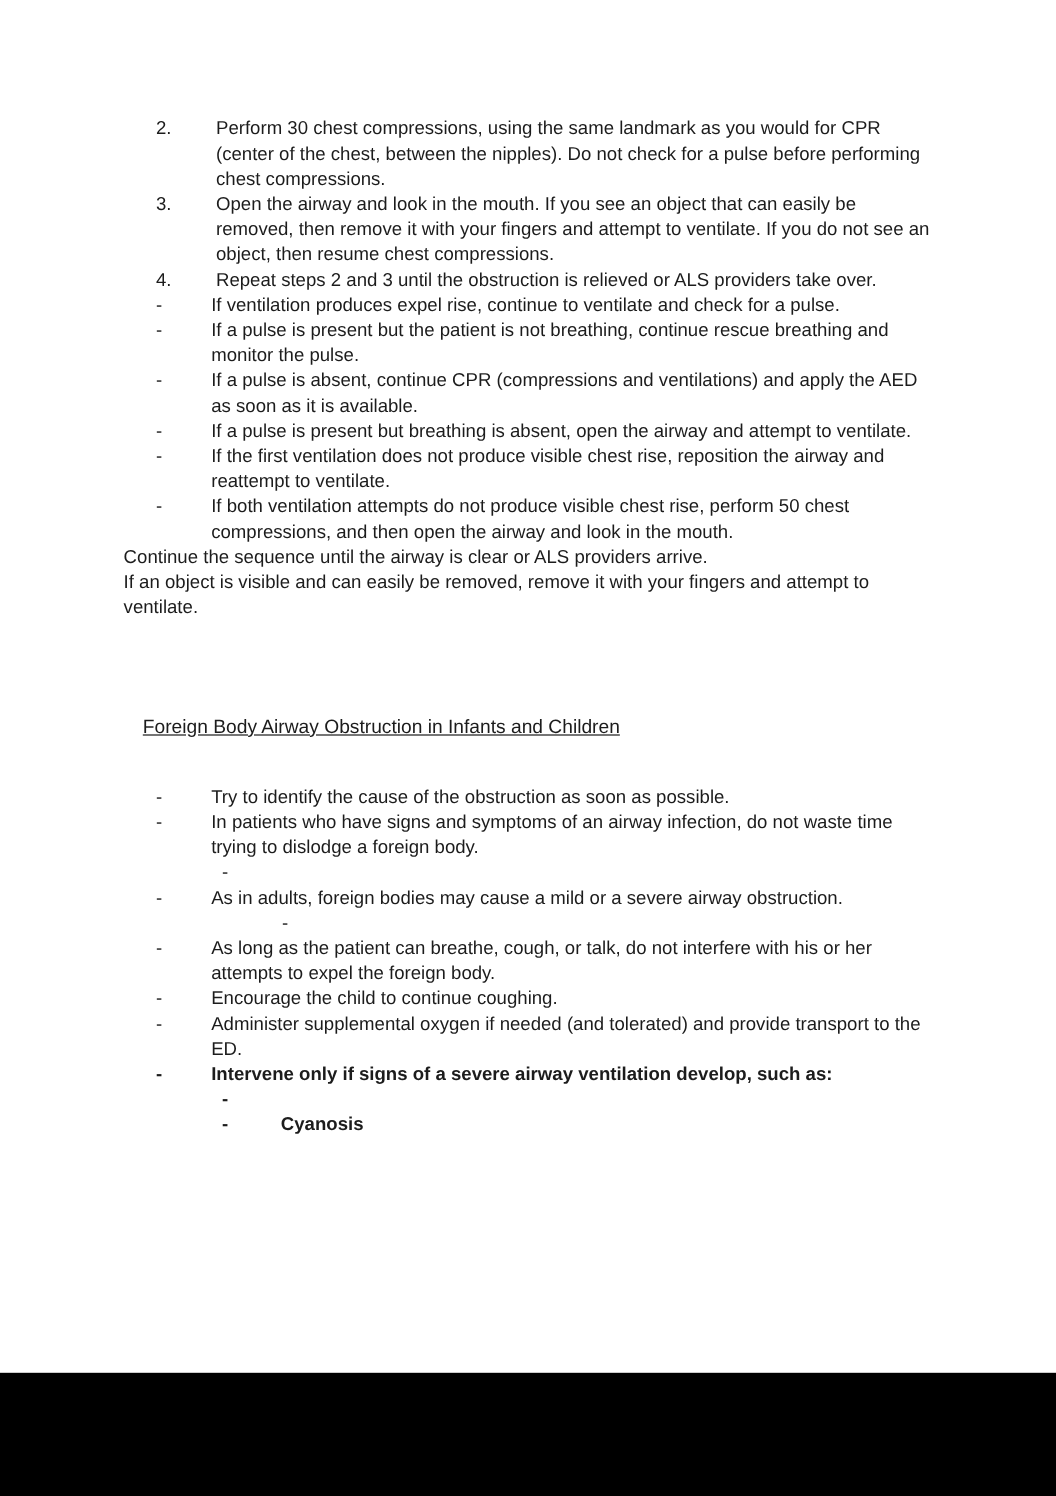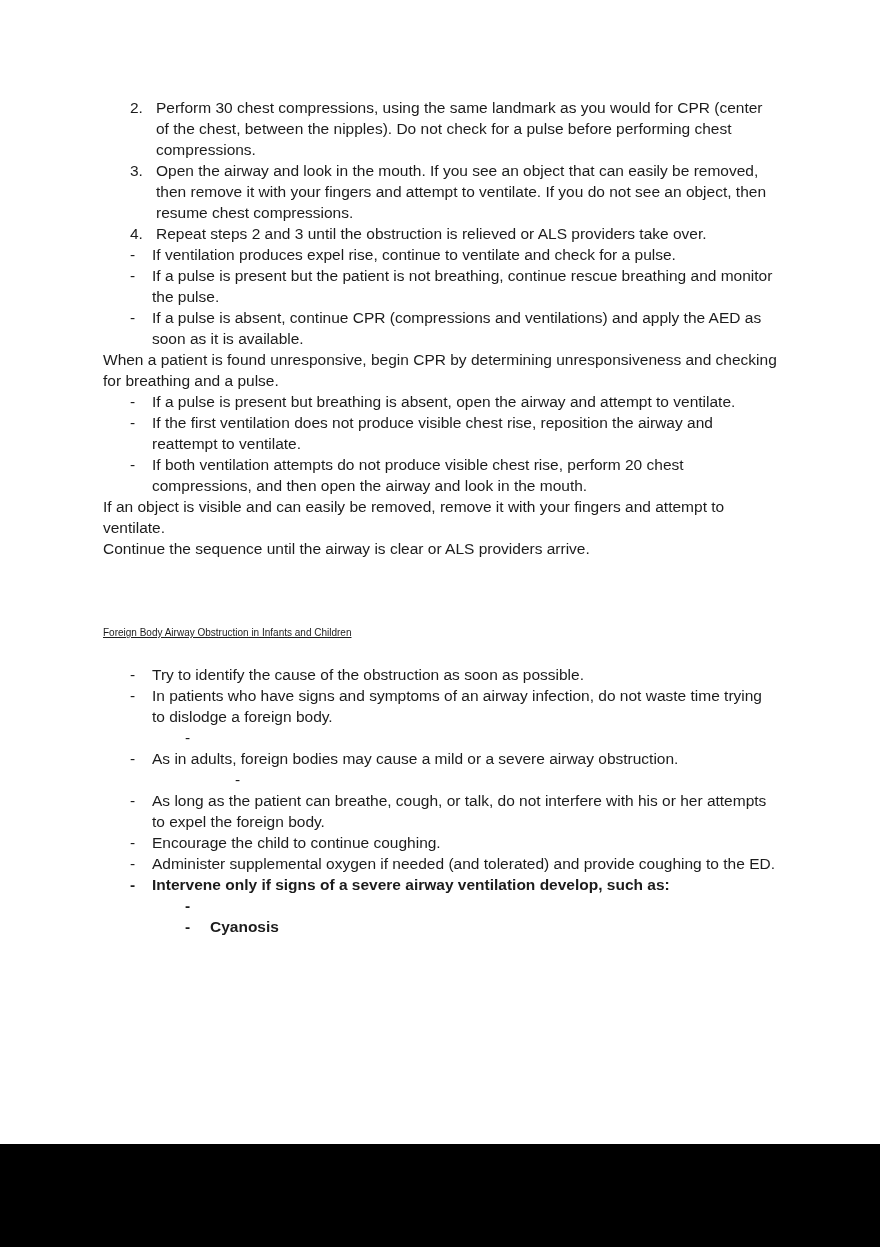--- a/index.html
+++ b/index.html
@@ -19,30 +19,30 @@
     overflow: hidden;
   }
   .doc {
     font-size: 15.5px;
     line-height: 21px;
     color: #1c1c1c;
   }
   .para { margin: 0; }
   .li { display: flex; }
   .li .mk { flex: 0 0 auto; }
-  .li .tx { flex: 1 1 auto; min-width: 0; }
+  .li .tx { flex: 1 1 auto; min-width: 0; margin-left: 24px; }
   .num .mk { margin-left: 27px; width: 26px; }
   .lv1 .mk { margin-left: 27px; width: 22px; }
   .lv2 .mk { margin-left: 82px; width: 25px; }
   .lv3 .mk { margin-left: 132px; width: 25px; }
   .bold { font-weight: bold; }
   .section-heading {
     text-decoration: underline;
-    margin: 0;
-    font-size: 10px;
+    margin: 16px;
+    font-size: 16px;
     line-height: 21px;
     font-weight: normal;
   }
   .spacer-lg { height: 63px; }
   .spacer-sm { height: 21px; }
   .footer-band {
     width: 880px;
     height: 103px;
     background: #000000;
   }
@@ -73,37 +73,36 @@
     </div>
     <div class="li lv1">
       <span class="mk">-</span>
       <span class="tx">If a pulse is present but the patient is not breathing, continue rescue breathing and monitor the pulse.</span>
     </div>
     <div class="li lv1">
       <span class="mk">-</span>
       <span class="tx">If a pulse is absent, continue CPR (compressions and ventilations) and apply the AED as soon as it is available.</span>
     </div>
 
-    <p class="para">When a patient is found unresponsive, begin CPR by determining unresponsiveness and checking for breathing and a pulse.</p>
 
     <div class="li lv1">
       <span class="mk">-</span>
       <span class="tx">If a pulse is present but breathing is absent, open the airway and attempt to ventilate.</span>
     </div>
     <div class="li lv1">
       <span class="mk">-</span>
       <span class="tx">If the first ventilation does not produce visible chest rise, reposition the airway and reattempt to ventilate.</span>
     </div>
     <div class="li lv1">
       <span class="mk">-</span>
-      <span class="tx">If both ventilation attempts do not produce visible chest rise, perform 20 chest compressions, and then open the airway and look in the mouth.</span>
+      <span class="tx">If both ventilation attempts do not produce visible chest rise, perform 50 chest compressions, and then open the airway and look in the mouth.</span>
     </div>
 
+    <p class="para">Continue the sequence until the airway is clear or ALS providers arrive.</p>
     <p class="para">If an object is visible and can easily be removed, remove it with your fingers and attempt to ventilate.</p>
-    <p class="para">Continue the sequence until the airway is clear or ALS providers arrive.</p>
 
     <div class="spacer-lg"></div>
 
     <h2 class="section-heading">Foreign Body Airway Obstruction in Infants and Children</h2>
 
     <div class="spacer-sm"></div>
 
     <div class="li lv1">
       <span class="mk">-</span>
       <span class="tx">Try to identify the cause of the obstruction as soon as possible.</span>
@@ -125,21 +124,21 @@
     <div class="li lv1">
       <span class="mk">-</span>
       <span class="tx">As long as the patient can breathe, cough, or talk, do not interfere with his or her attempts to expel the foreign body.</span>
     </div>
     <div class="li lv1">
       <span class="mk">-</span>
       <span class="tx">Encourage the child to continue coughing.</span>
     </div>
     <div class="li lv1">
       <span class="mk">-</span>
-      <span class="tx">Administer supplemental oxygen if needed (and tolerated) and provide coughing to the ED.</span>
+      <span class="tx">Administer supplemental oxygen if needed (and tolerated) and provide transport to the ED.</span>
     </div>
     <div class="li lv1 bold">
       <span class="mk">-</span>
       <span class="tx">Intervene only if signs of a severe airway ventilation develop, such as:</span>
     </div>
     <div class="li lv2 bold">
       <span class="mk">-</span>
     </div>
     <div class="li lv2 bold">
       <span class="mk">-</span>

